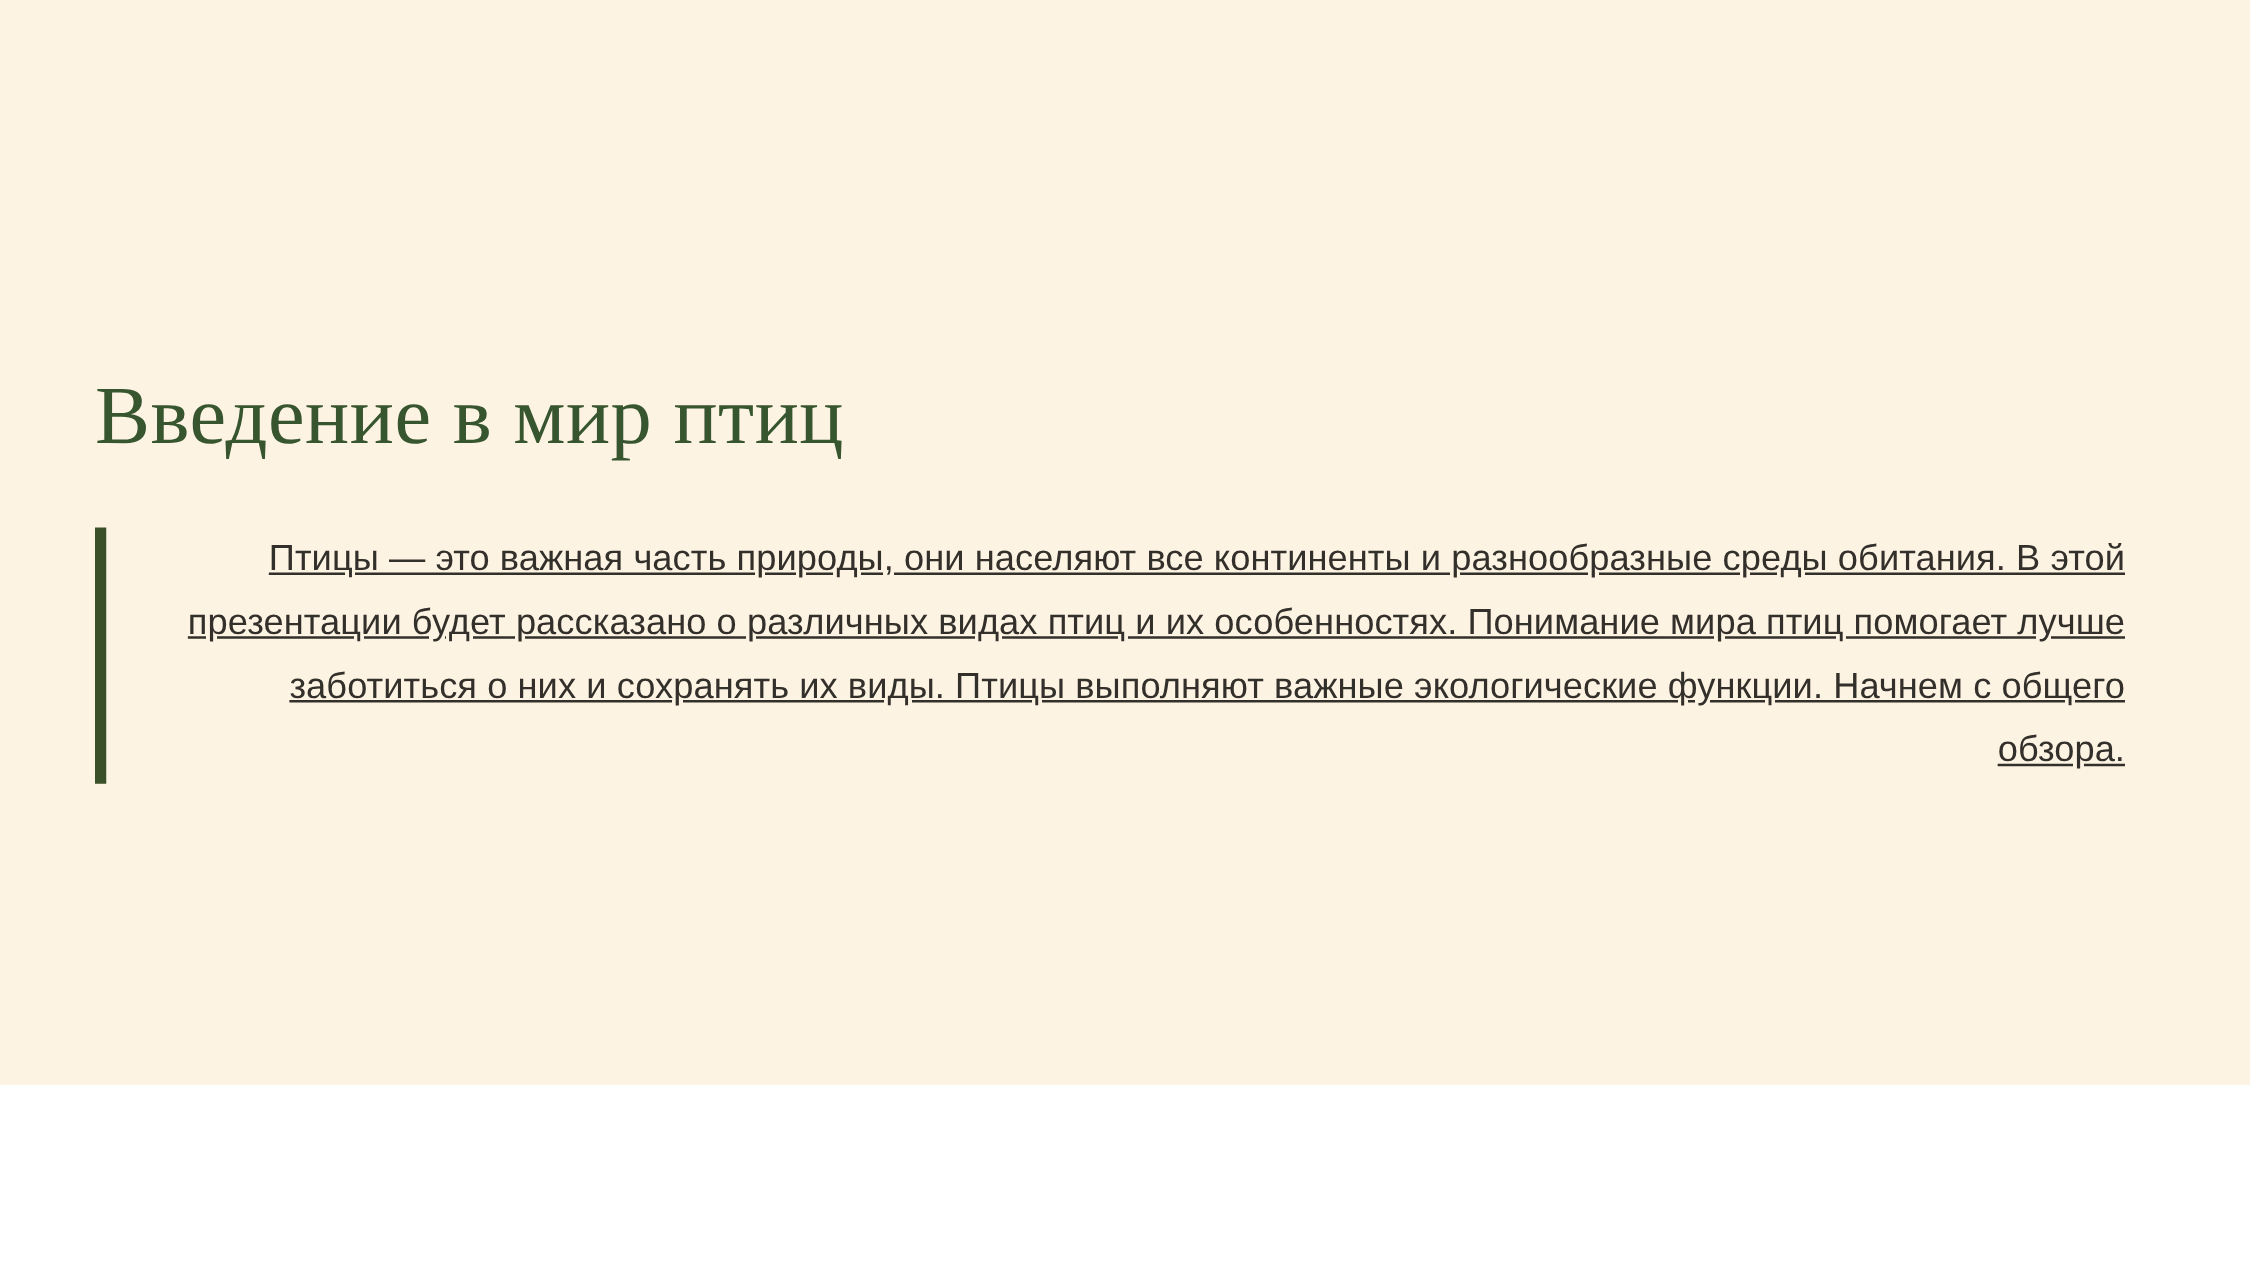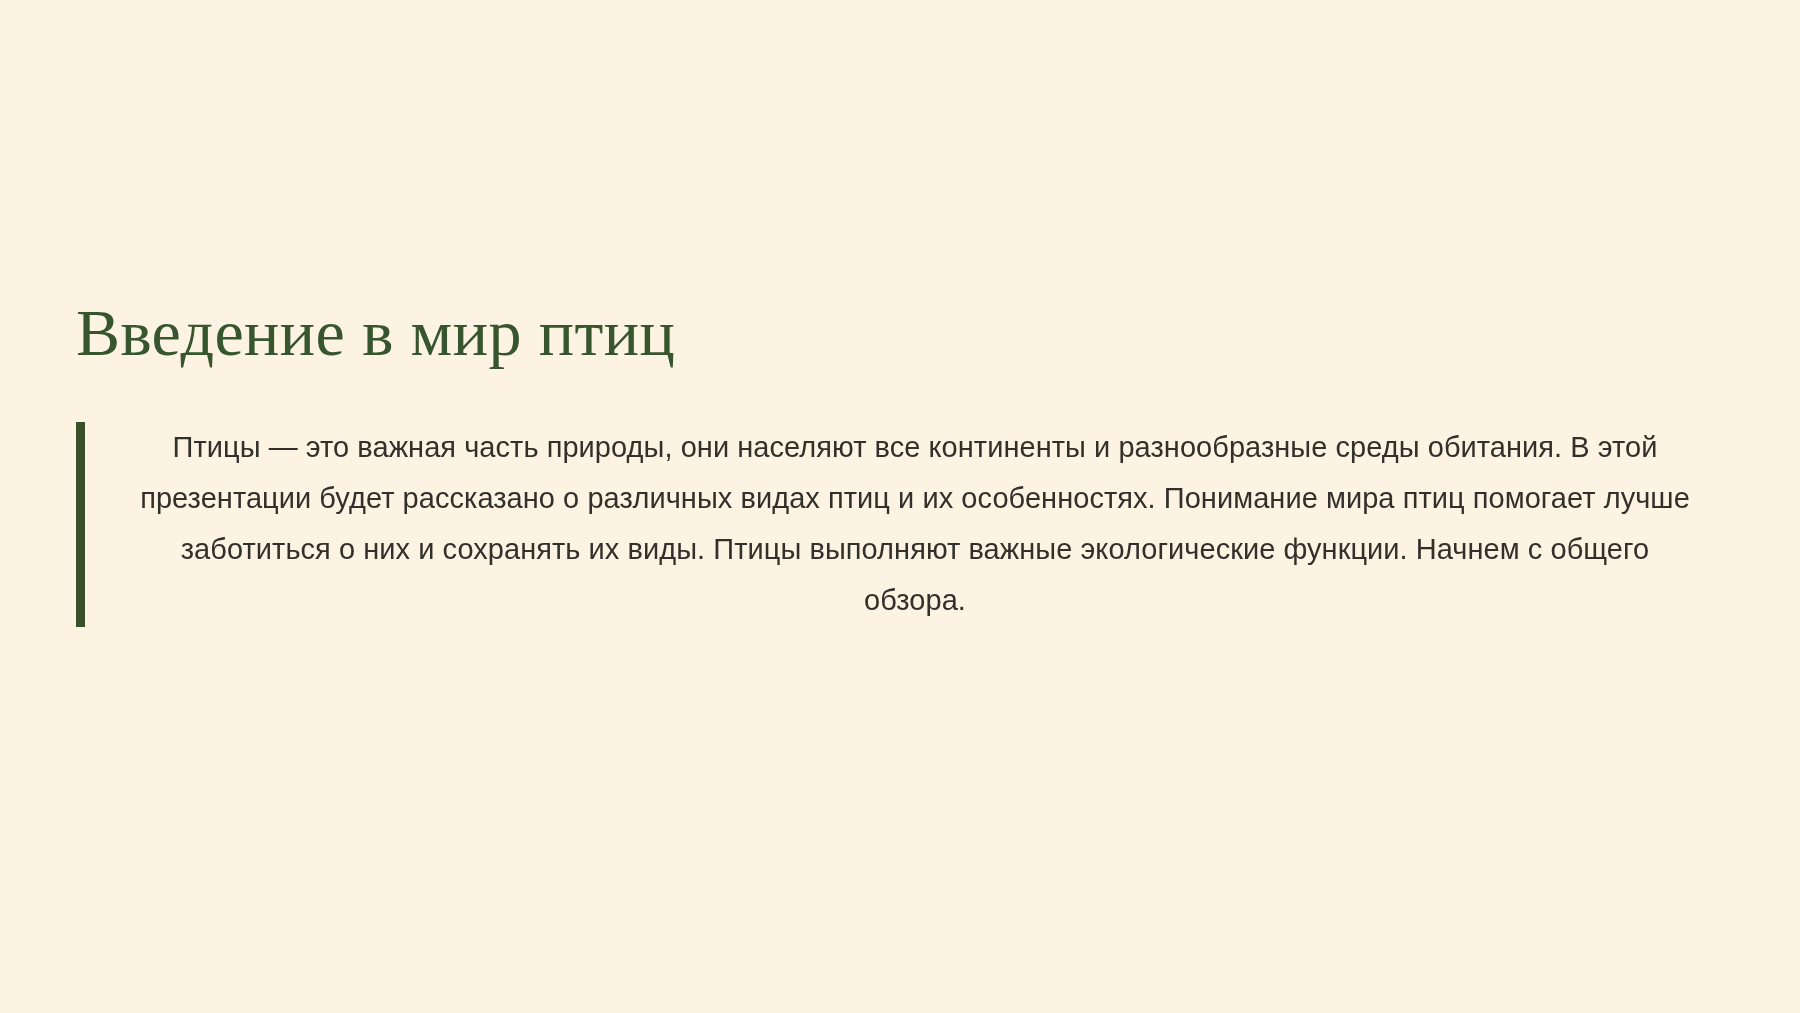--- a/index.html
+++ b/index.html
@@ -10,21 +10,21 @@
   body {
     width: 1800px;
     height: 1013px;
     overflow: hidden;
     font-family: "Liberation Sans", sans-serif;
   }
 
   .slide {
     position: relative;
     width: 1800px;
-    height: 1013px;
+    height: 868px;
     box-sizing: border-box;
     background: #fdf3e3;
   }
 
   .slide-content {
     position: absolute;
     left: 76px;
     top: 300px;
     width: 1640px;
   }
@@ -60,22 +60,23 @@
 
   .body-text {
     margin: 0;
     padding: 0;
     width: 1570px;
     font-family: "Liberation Sans", "DejaVu Sans", sans-serif;
     font-weight: 400;
     font-size: 29px;
     line-height: 51px;
     color: #33302b;
-    text-align: center;
+    text-align: right;
     letter-spacing: 0.05px;
+    text-decoration: underline;
   }
 </style>
 </head>
 <body>
 
 <div class="slide">
 
   <div class="slide-content">
 
     <h1 class="slide-title">Введение в мир птиц</h1>

